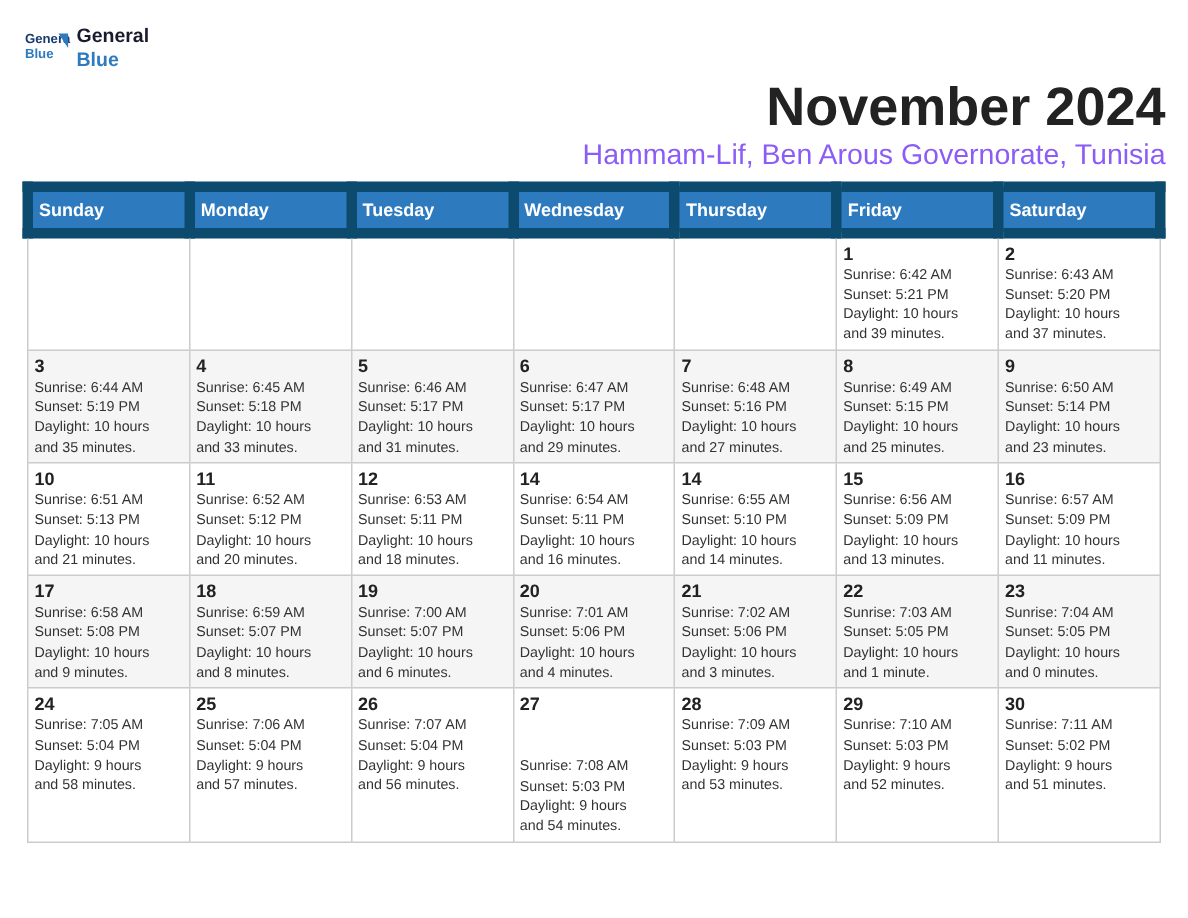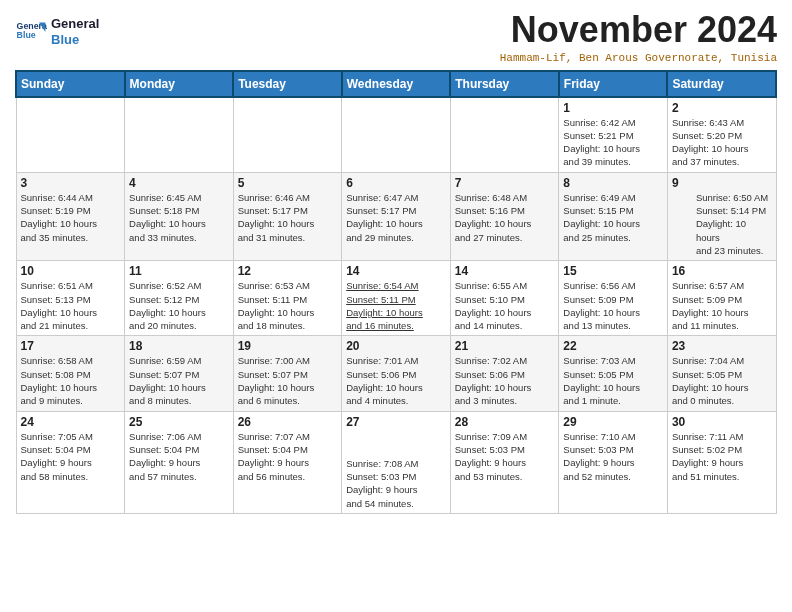--- a/index.html
+++ b/index.html
@@ -33,40 +33,40 @@
       height: 32px;
     }
     .title-block {
       text-align: right;
     }
     .month-title {
       font-size: 36px;
       font-weight: bold;
       color: #222;
       line-height: 1.1;
+      margin-top: 41px;
     }
     .subtitle {
-      font-size: 11px;
-      color: #a16207;
+      font-size: 19px;
+      color: #8b5cf6;
       margin-top: 2px;
-      font-family: Liberation Mono, monospace;
     }
     table {
       width: 100%;
       border-collapse: collapse;
       margin-top: 6px;
     }
     th {
       background-color: #2e7abf;
       color: #fff;
       font-size: 12px;
       font-weight: bold;
       padding: 5px 4px;
       text-align: left;
-      border: 2px solid #0c4a6e;
+      border: 7px solid #0c4a6e;
     }
     td {
       border: 1px solid #ccc;
       vertical-align: top;
       padding: 3px 4px;
       font-size: 10px;
       color: #333;
       min-height: 80px;
       width: calc(100%/7);
     }
@@ -185,21 +185,21 @@
         </td>
         <td>
           <span class="day-num">8</span>
           <div class="day-info" style="white-space: pre-line;">Sunrise: 6:49 AM
 Sunset: 5:15 PM
 Daylight: 10 hours
 and 25 minutes.</div>
         </td>
         <td>
           <span class="day-num">9</span>
-          <div class="day-info" style="white-space: pre-line; margin-left: 24px;">Sunrise: 6:50 AM
+          <div class="day-info" style="white-space: pre-line;">Sunrise: 6:50 AM
 Sunset: 5:14 PM
 Daylight: 10 hours
 and 23 minutes.</div>
         </td>
       </tr>
       <tr>
         <td>
           <span class="day-num">10</span>
           <div class="day-info" style="white-space: pre-line;">Sunrise: 6:51 AM
 Sunset: 5:13 PM
@@ -215,21 +215,21 @@
         </td>
         <td>
           <span class="day-num">12</span>
           <div class="day-info" style="white-space: pre-line;">Sunrise: 6:53 AM
 Sunset: 5:11 PM
 Daylight: 10 hours
 and 18 minutes.</div>
         </td>
         <td>
           <span class="day-num">14</span>
-          <div class="day-info" style="white-space: pre-line; text-decoration: underline;">Sunrise: 6:54 AM
+          <div class="day-info" style="white-space: pre-line;">Sunrise: 6:54 AM
 Sunset: 5:11 PM
 Daylight: 10 hours
 and 16 minutes.</div>
         </td>
         <td>
           <span class="day-num">14</span>
           <div class="day-info" style="white-space: pre-line;">Sunrise: 6:55 AM
 Sunset: 5:10 PM
 Daylight: 10 hours
 and 14 minutes.</div>

